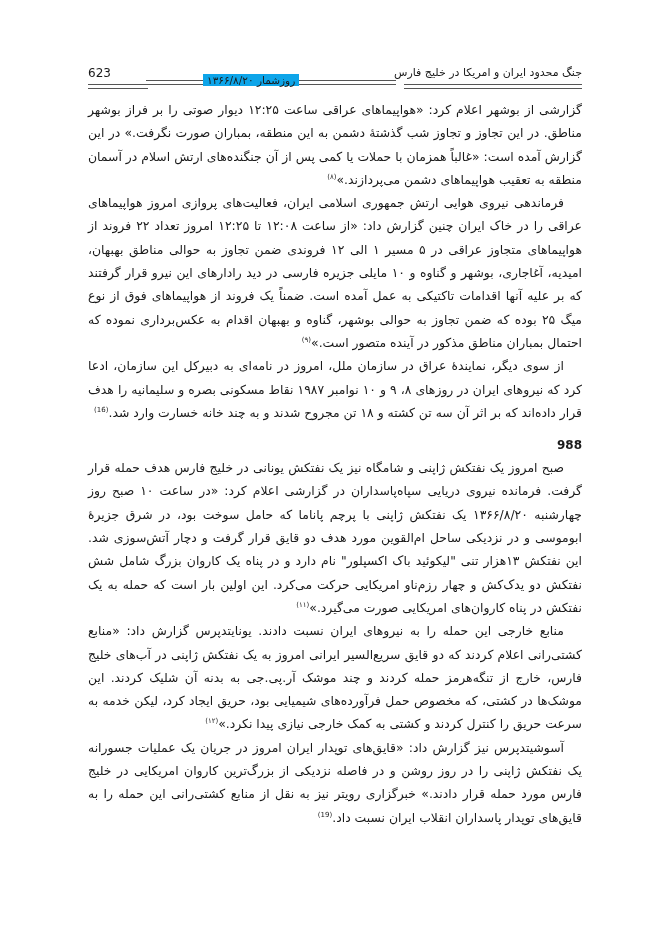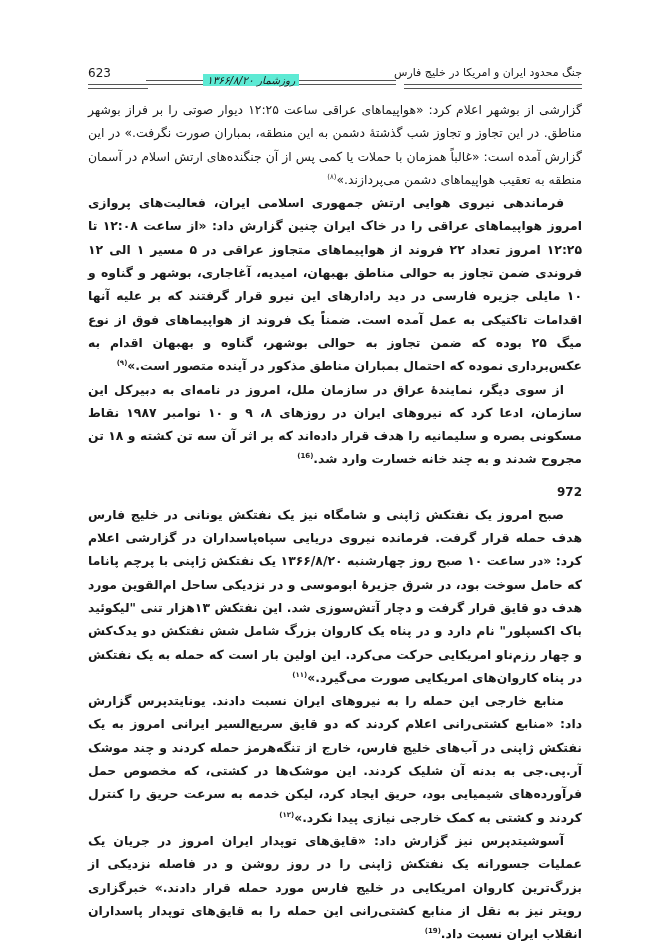--- a/index.html
+++ b/index.html
@@ -2,29 +2,29 @@
 <html><head>
   <meta charset="utf-8">
   <style>
     html, body { margin: 0; padding: 0; background: #ffffff; }
     body { width: 669px; height: 941px; position: relative; overflow: hidden;
            font-family: "DejaVu Sans", "Liberation Sans", sans-serif; color: #1a1a1a; }
     .page { position: absolute; left: 0; top: 0; width: 669px; height: 941px; }
     .header { position: absolute; left: 88px; top: 66px; width: 494px; height: 22px; direction: rtl; }
     .hdr-title { position: absolute; right: 0; top: 0; font-size: 11px; line-height: 14px; white-space: nowrap; }
     .hdr-pagenum { position: absolute; left: 0; top: 0; font-size: 12px; line-height: 14px; direction: rtl; }
-    .hdr-date { position: absolute; left: 115px; top: -4px; font-size: 10.5px; line-height: 12px; white-space: nowrap; background:#5eead4; padding: 0 4px; direction: rtl; font-style: italic; }
+    .hdr-date { position: absolute; left: 115px; top: -4px; font-size: 10.5px; line-height: 12px; white-space: nowrap; background:#0ea5e9; padding: 0 4px; direction: rtl; }
     .dbl-line { position: absolute; height: 3px; border-top: 1px solid #555; border-bottom: 1px solid #555; }
     .line-right { right: 0; width: 178px; top: 18px; }
     .line-mid { left: 58px; width: 250px; top: 14px; }
     .line-left { left: 0; width: 60px; top: 18px; }
     .content { position: absolute; left: 88px; top: 98px; width: 494px; direction: rtl; text-align: justify;
                font-size: 12.4px; line-height: 23.3px; }
     .content p { margin: 0; }
-    .indent { text-indent: 18px; font-weight: bold; }
+    .indent { text-indent: 18px; }
     sup { font-size: 7px; line-height: 0; vertical-align: super; }
     .section-num { text-align: right; font-weight: bold; font-size: 12px; margin: 10px 0 0 0 !important; line-height: 22px; }
   </style>
 </head>
 <body>
 
 <div class="page">
   <div class="header">
     <span class="hdr-title">جنگ محدود ایران و امریکا در خلیج فارس</span>
     <span class="hdr-pagenum">623</span>
@@ -32,19 +32,19 @@
     <div class="dbl-line line-mid"></div>
     <span class="hdr-date" style="top:8px;">روزشمار ۱۳۶۶/۸/۲۰</span>
     <div class="dbl-line line-left"></div>
   </div>
 
   <div class="content">
     <p><span>گزارشی از بوشهر اعلام کرد: «هواپیماهای عراقی ساعت ۱۲:۲۵ دیوار صوتی را بر فراز بوشهر مناطق. در این تجاوز و تجاوز شب گذشتهٔ دشمن به این منطقه، بمباران صورت نگرفت.» در این گزارش آمده است: «غالباً همزمان با حملات یا کمی پس از آن جنگنده‌های ارتش اسلام در آسمان منطقه به تعقیب هواپیماهای دشمن می‌پردازند.»</span><sup>(۸)</sup></p>
     <p class="indent"><span>فرماندهی نیروی هوایی ارتش جمهوری اسلامی ایران، فعالیت‌های پروازی امروز هواپیماهای عراقی را در خاک ایران چنین گزارش داد: «از ساعت ۱۲:۰۸ تا ۱۲:۲۵ امروز تعداد ۲۲ فروند از هواپیماهای متجاوز عراقی در ۵ مسیر ۱ الی ۱۲ فروندی ضمن تجاوز به حوالی مناطق بهبهان، امیدیه، آغاجاری، بوشهر و گناوه و ۱۰ مایلی جزیره فارسی در دید رادارهای این نیرو قرار گرفتند که بر علیه آنها اقدامات تاکتیکی به عمل آمده است. ضمناً یک فروند از هواپیماهای فوق از نوع میگ ۲۵ بوده که ضمن تجاوز به حوالی بوشهر، گناوه و بهبهان اقدام به عکس‌برداری نموده که احتمال بمباران مناطق مذکور در آینده متصور است.»</span><sup>(۹)</sup></p>
     <p class="indent"><span>از سوی دیگر، نمایندهٔ عراق در سازمان ملل، امروز در نامه‌ای به دبیرکل این سازمان، ادعا کرد که نیروهای ایران در روزهای ۸، ۹ و ۱۰ نوامبر ۱۹۸۷ نقاط مسکونی بصره و سلیمانیه را هدف قرار داده‌اند که بر اثر آن سه تن کشته و ۱۸ تن مجروح شدند و به چند خانه خسارت وارد شد.</span><sup>(16)</sup></p>
 
-    <p class="section-num">972</p>
+    <p class="section-num">988</p>
 
     <p class="indent"><span>صبح امروز یک نفتکش ژاپنی و شامگاه نیز یک نفتکش یونانی در خلیج فارس هدف حمله قرار گرفت. فرمانده نیروی دریایی سپاه‌پاسداران در گزارشی اعلام کرد: «در ساعت ۱۰ صبح روز چهارشنبه ۱۳۶۶/۸/۲۰ یک نفتکش ژاپنی با پرچم پاناما که حامل سوخت بود، در شرق جزیرهٔ ابوموسی و در نزدیکی ساحل ام‌القوین مورد هدف دو قایق قرار گرفت و دچار آتش‌سوزی شد. این نفتکش ۱۳هزار تنی "لیکوئید باک اکسپلور" نام دارد و در پناه یک کاروان بزرگ شامل شش نفتکش دو یدک‌کش و چهار رزم‌ناو امریکایی حرکت می‌کرد. این اولین بار است که حمله به یک نفتکش در پناه کاروان‌های امریکایی صورت می‌گیرد.»</span><sup>(۱۱)</sup></p>
     <p class="indent"><span>منابع خارجی این حمله را به نیروهای ایران نسبت دادند. یونایتدپرس گزارش داد: «منابع کشتی‌رانی اعلام کردند که دو قایق سریع‌السیر ایرانی امروز به یک نفتکش ژاپنی در آب‌های خلیج فارس، خارج از تنگه‌هرمز حمله کردند و چند موشک آر.پی.جی به بدنه آن شلیک کردند. این موشک‌ها در کشتی، که مخصوص حمل فرآورده‌های شیمیایی بود، حریق ایجاد کرد، لیکن خدمه به سرعت حریق را کنترل کردند و کشتی به کمک خارجی نیازی پیدا نکرد.»</span><sup>(۱۲)</sup></p>
     <p class="indent"><span>آسوشیتدپرس نیز گزارش داد: «قایق‌های توپدار ایران امروز در جریان یک عملیات جسورانه یک نفتکش ژاپنی را در روز روشن و در فاصله نزدیکی از بزرگ‌ترین کاروان امریکایی در خلیج فارس مورد حمله قرار دادند.» خبرگزاری رویتر نیز به نقل از منابع کشتی‌رانی این حمله را به قایق‌های توپدار پاسداران انقلاب ایران  نسبت داد.</span><sup>(19)</sup></p>
   </div>
 </div>
 
 </body></html>

